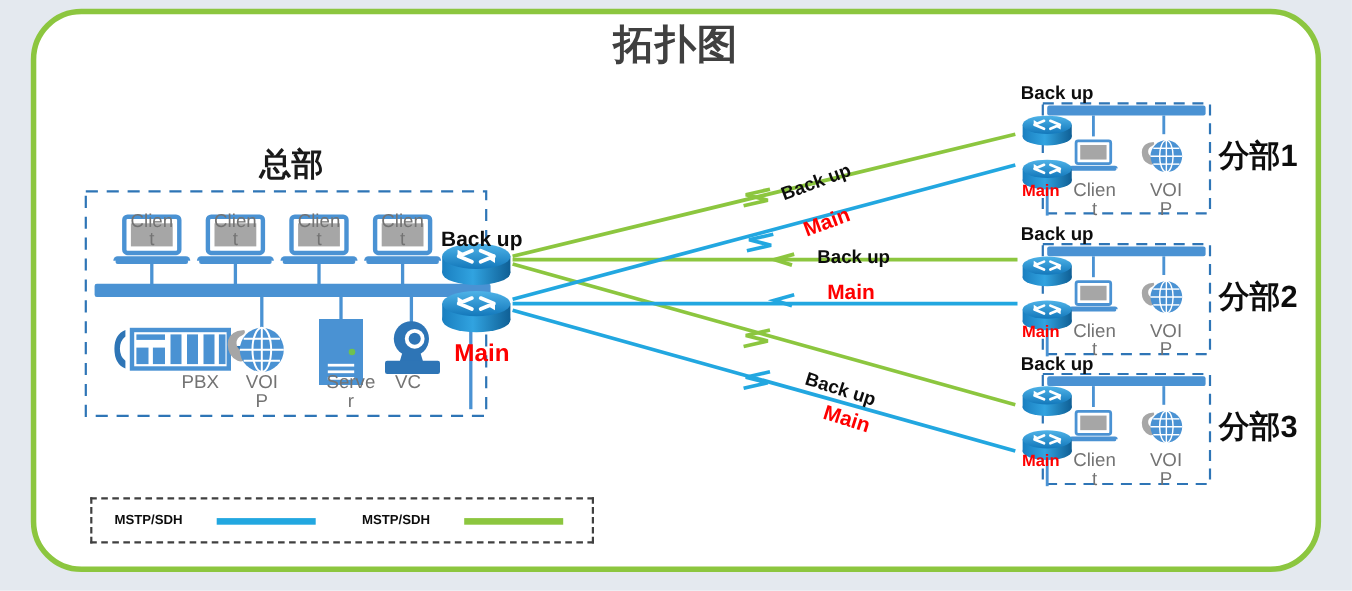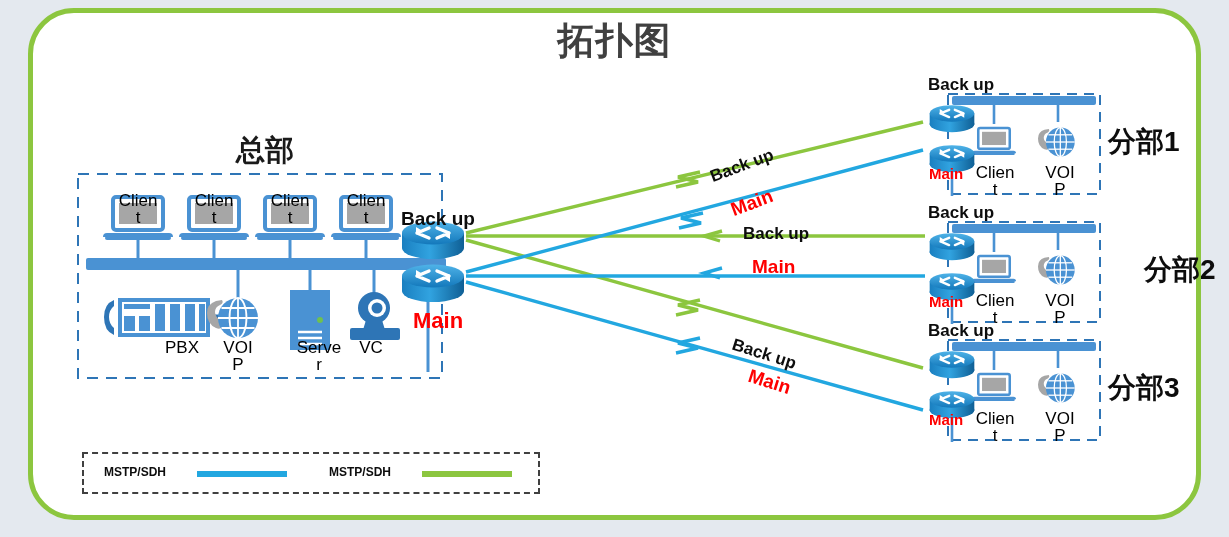--- a/index.html
+++ b/index.html
@@ -15,21 +15,21 @@
     background:#ffffff;border:5px solid #8cc63f;border-radius:46px;
     box-sizing:border-box;
   }
   svg.diagram{position:absolute;left:0;top:0;width:1229px;height:537px;}
   .ttl{
     position:absolute;left:0;top:16px;width:1229px;text-align:center;
     font-size:37px;font-weight:bold;color:#404040;letter-spacing:1px;
   }
   .lbl{position:absolute;white-space:pre;line-height:1.02;}
   .hq-ttl{font-size:29px;font-weight:bold;color:#1a1a1a;}
-  .dev-lbl{font-size:17px;color:#000000;font-weight:normal;text-align:center;}
+  .dev-lbl{font-size:17px;color:#737373;font-weight:normal;text-align:center;}
   .blk{font-size:17px;font-weight:bold;color:#0d0d0d;}
   .red{font-size:19px;font-weight:bold;color:#fe0000;}
   .red-sm{font-size:15px;font-weight:bold;color:#fe0000;}
   .branch-ttl{font-size:28px;font-weight:bold;color:#0d0d0d;}
   .rot-up{transform:rotate(-20.5deg);transform-origin:left bottom;}
   .rot-dn{transform:rotate(17.5deg);transform-origin:left bottom;}
   .legend-box{
     position:absolute;left:82px;top:452px;width:458px;height:42px;
     border:2px dashed #404040;box-sizing:border-box;background:#fff;
   }
@@ -264,21 +264,21 @@
   <div class="lbl blk" style="left:928px;top:76px;">Back up</div>
   <div class="lbl red-sm" style="left:929px;top:166px;">Main</div>
   <div class="lbl dev-lbl" style="left:973px;top:164px;width:44px;"><span>Clien</span><br><span>t</span></div>
   <div class="lbl dev-lbl" style="left:1038px;top:164px;width:44px;"><span>VOI</span><br><span>P</span></div>
   <div class="lbl branch-ttl" style="left:1108px;top:128px;">分部1</div>
 
   <div class="lbl blk" style="left:928px;top:204px;">Back up</div>
   <div class="lbl red-sm" style="left:929px;top:294px;">Main</div>
   <div class="lbl dev-lbl" style="left:973px;top:292px;width:44px;"><span>Clien</span><br><span>t</span></div>
   <div class="lbl dev-lbl" style="left:1038px;top:292px;width:44px;"><span>VOI</span><br><span>P</span></div>
-  <div class="lbl branch-ttl" style="left:1144px;top:256px;">分部2</div>
+  <div class="lbl branch-ttl" style="left:1108px;top:256px;">分部2</div>
 
   <div class="lbl blk" style="left:928px;top:322px;">Back up</div>
   <div class="lbl red-sm" style="left:929px;top:412px;">Main</div>
   <div class="lbl dev-lbl" style="left:973px;top:410px;width:44px;"><span>Clien</span><br><span>t</span></div>
   <div class="lbl dev-lbl" style="left:1038px;top:410px;width:44px;"><span>VOI</span><br><span>P</span></div>
   <div class="lbl branch-ttl" style="left:1108px;top:374px;">分部3</div>
 
   <div class="legend-box">
     <div class="lbl legend-txt" style="left:20px;top:12px;">MSTP/SDH</div>
     <div class="legend-line" style="left:113px;top:17px;width:90px;background:#22a7e0;"></div>

